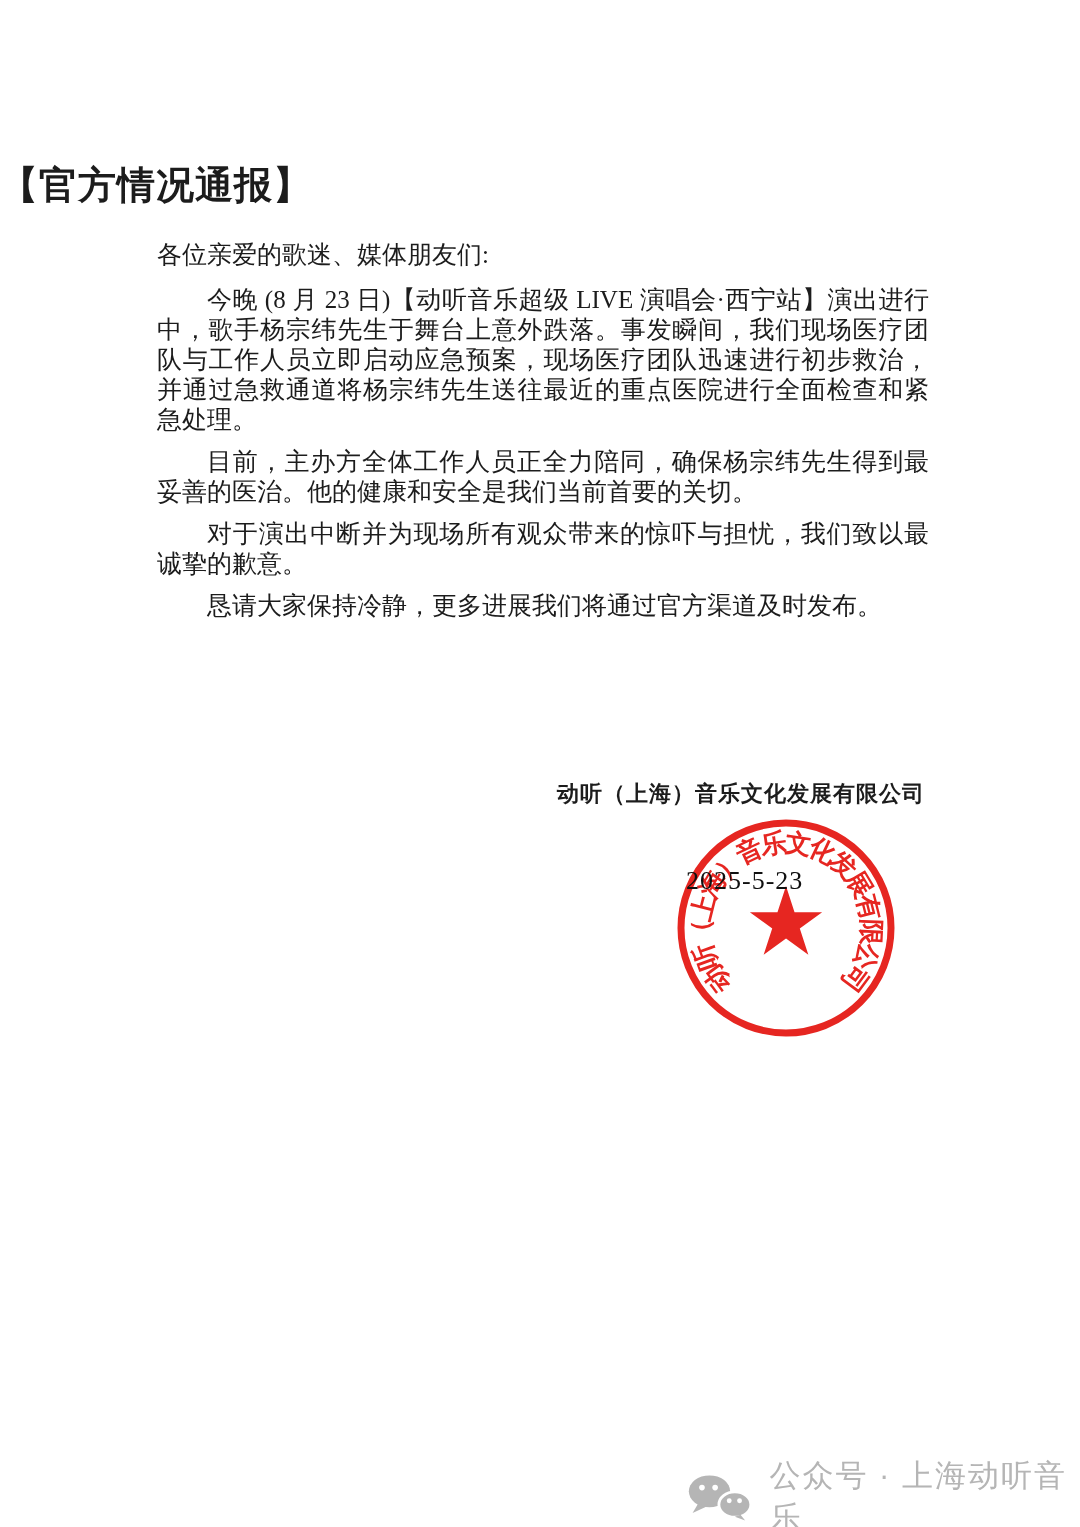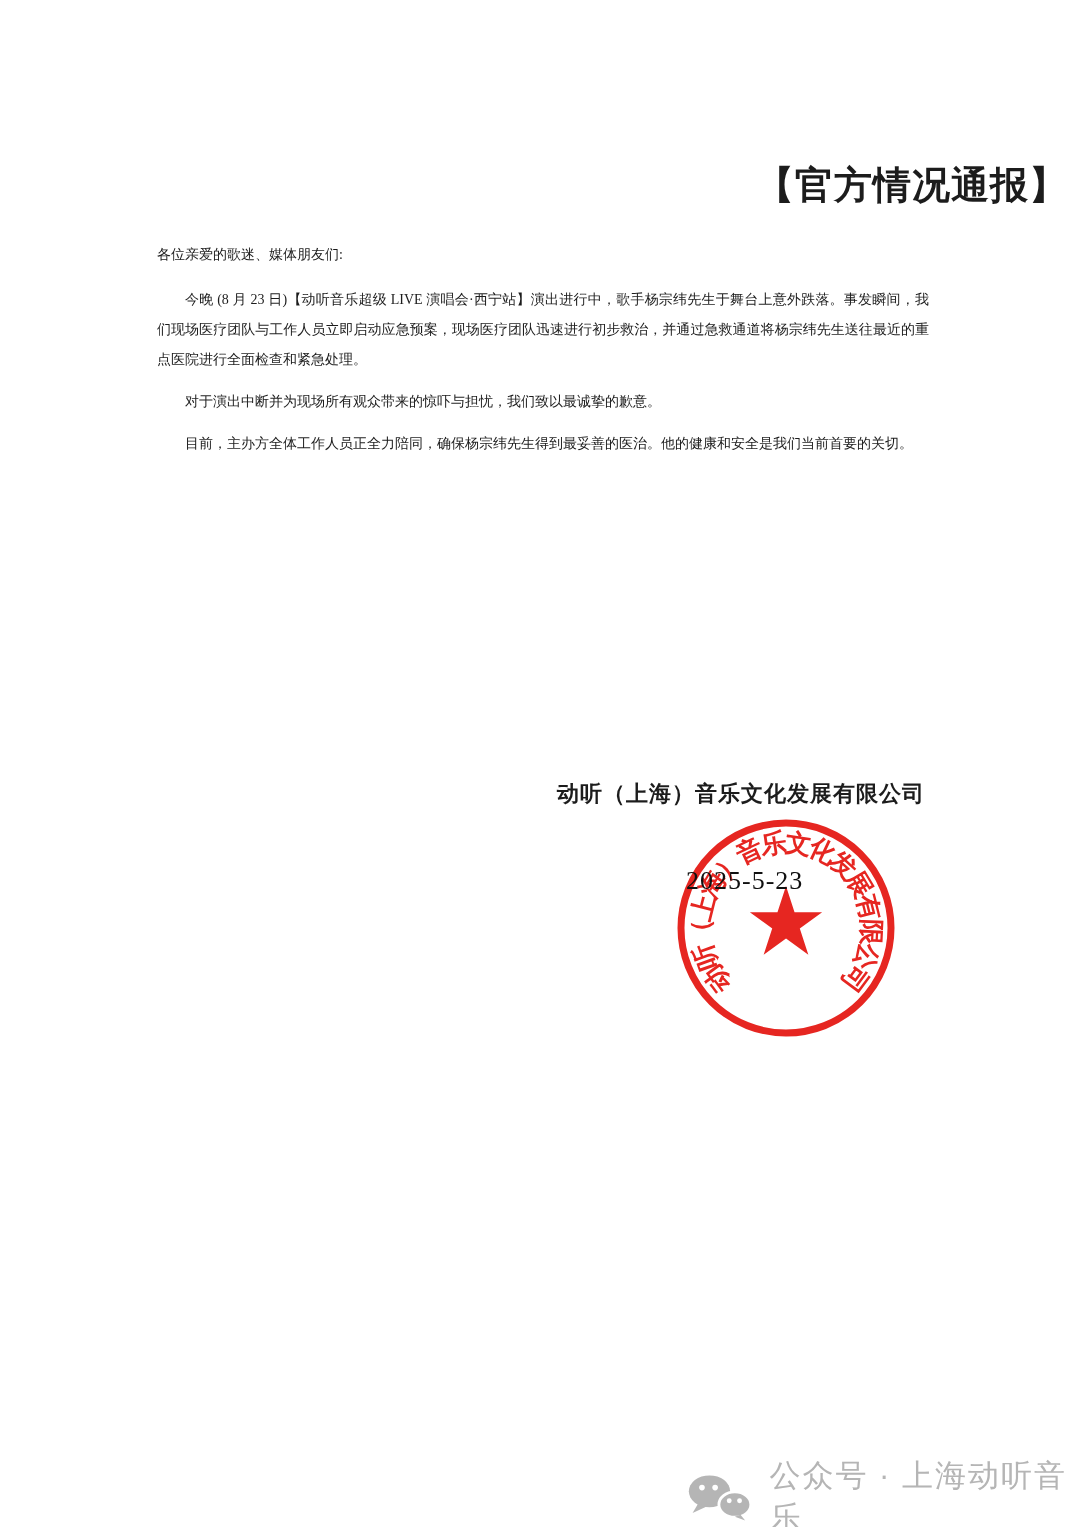--- a/index.html
+++ b/index.html
@@ -9,31 +9,31 @@
     font-family: "Liberation Serif", "DejaVu Serif", serif;
     color: #1c1c1c;
     overflow: hidden;
   }
   body { position: relative; }
 
   .doc-title {
     position: absolute;
     top: 160px; left: 0;
     width: 1068px;
-    text-align: right;
+    text-align: left;
     font-size: 38px;
     font-weight: bold;
     letter-spacing: 1px;
   }
 
   .doc-body {
     position: absolute;
     top: 240px; left: 157px;
     width: 772px;
-    font-size: 14px;
+    font-size: 25px;
     line-height: 30px;
   }
   .greeting { margin-bottom: 15px; }
   .para {
     text-indent: 2em;
     text-align: justify;
     margin-bottom: 12px;
     font-family: Liberation Serif, serif;
   }
 
@@ -85,22 +85,23 @@
 </head>
 <body>
 
 <div class="page">
 
   <div class="doc-title">【官方情况通报】</div>
 
   <div class="doc-body">
     <p class="greeting">各位亲爱的歌迷、媒体朋友们:</p>
     <p class="para">今晚 (8 月 23 日)【动听音乐超级 LIVE 演唱会·西宁站】演出进行中，歌手杨宗纬先生于舞台上意外跌落。事发瞬间，我们现场医疗团队与工作人员立即启动应急预案，现场医疗团队迅速进行初步救治，并通过急救通道将杨宗纬先生送往最近的重点医院进行全面检查和紧急处理。</p>
+    <p class="para">目前，主办方全体工作人员正全力陪同，确保杨宗纬先生得到最妥善的医治。他的健康和安全是我们当前首要的关切。</p>
     <p class="para">对于演出中断并为现场所有观众带来的惊吓与担忧，我们致以最诚挚的歉意。</p>
-    <p class="para">目前，主办方全体工作人员正全力陪同，确保杨宗纬先生得到最妥善的医治。他的健康和安全是我们当前首要的关切。</p>
+    <p class="para">恳请大家保持冷静，更多进展我们将通过官方渠道及时发布。</p>
   </div>
 
   <div class="signature">动听（上海）音乐文化发展有限公司</div>
 
   <svg class="seal" viewBox="0 0 232 232" xmlns="http://www.w3.org/2000/svg">
     <circle cx="116" cy="116" r="105" fill="none" stroke="#e62621" stroke-width="7"></circle>
     <path d="M 0,-1 L 0.5878,0.809 L -0.9511,-0.309 L 0.9511,-0.309 L -0.5878,0.809 Z" transform="translate(116,112) scale(38)" fill="#e62621"></path>
     <g id="seal-arc-text">
         <text x="116" y="31" transform="rotate(233.4375 116 116)" fill="#e62621">动</text>
         <text x="116" y="31" transform="rotate(250.3125 116 116)" fill="#e62621">听</text>

